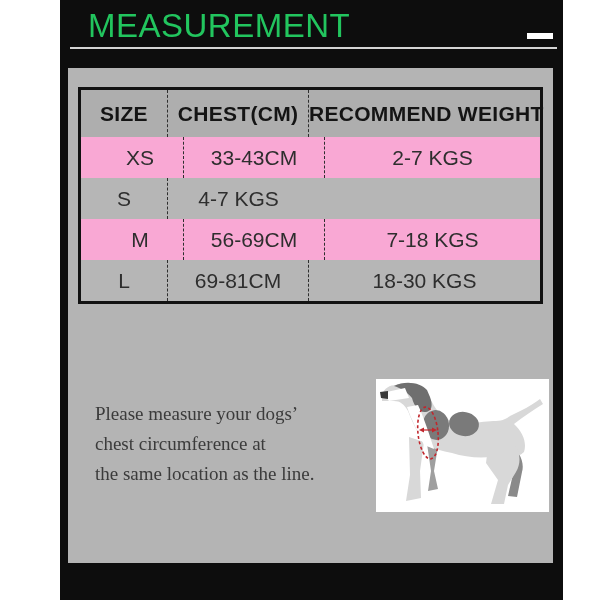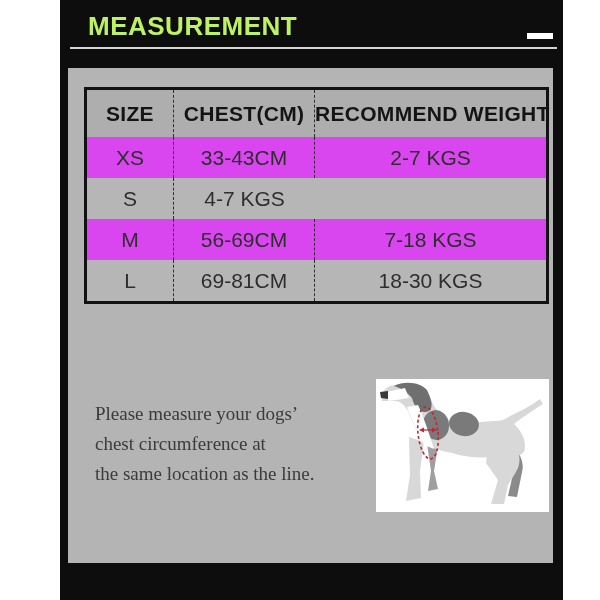--- a/index.html
+++ b/index.html
@@ -3,34 +3,34 @@
 <meta charset="utf-8">
 <style>
   html,body{margin:0;padding:0;}
   body{
     width:600px;height:600px;background:#ffffff;position:relative;overflow:hidden;
     font-family:"Liberation Sans","DejaVu Sans",sans-serif;
   }
   .frame{position:absolute;left:60px;top:0;width:503px;height:600px;background:#0d0d0d;}
   .title{
     position:absolute;left:28px;top:6px;height:40px;line-height:40px;
-    color:#bef264;font-size:26px;font-weight:700;letter-spacing:.5px;white-space:nowrap;
+    color:#22c55e;font-size:33px;font-weight:400;letter-spacing:.5px;white-space:nowrap;
   }
   .title-underline{position:absolute;left:10px;top:47px;width:487px;height:2px;background:#d4d4d4;}
   .title-dash{position:absolute;left:467px;top:33px;width:26px;height:6px;background:#ffffff;}
   .panel{position:absolute;left:8px;top:68px;width:485px;height:495px;background:#b4b4b4;}
 
   .size-table{
-    position:absolute;left:16px;top:19px;width:465px;
+    position:absolute;left:10px;top:19px;width:465px;
     border:3px solid #121212;box-sizing:border-box;background:#f3f3f3;
   }
   .row{display:grid;grid-template-columns:87px 141px 1fr;}
   .thead-row{height:47px;background:#aeaeae;}
   .tr{height:41px;}
-  .tr.light{background:#d946ef;}
+  .tr.light{background:#f9a8d4;padding-left:16px;}
   .tr.dark{background:#b6b6b6;}
   .cell{
     display:flex;align-items:center;justify-content:center;
     font-size:21px;color:#2e2e2e;white-space:nowrap;
   }
   .cell.c1,.cell.c2{border-right:1.5px dashed #2e2e2e;}
   .th{font-weight:700;color:#141414;letter-spacing:.3px;}
 
   .note{
     position:absolute;left:27px;top:331px;width:280px;

